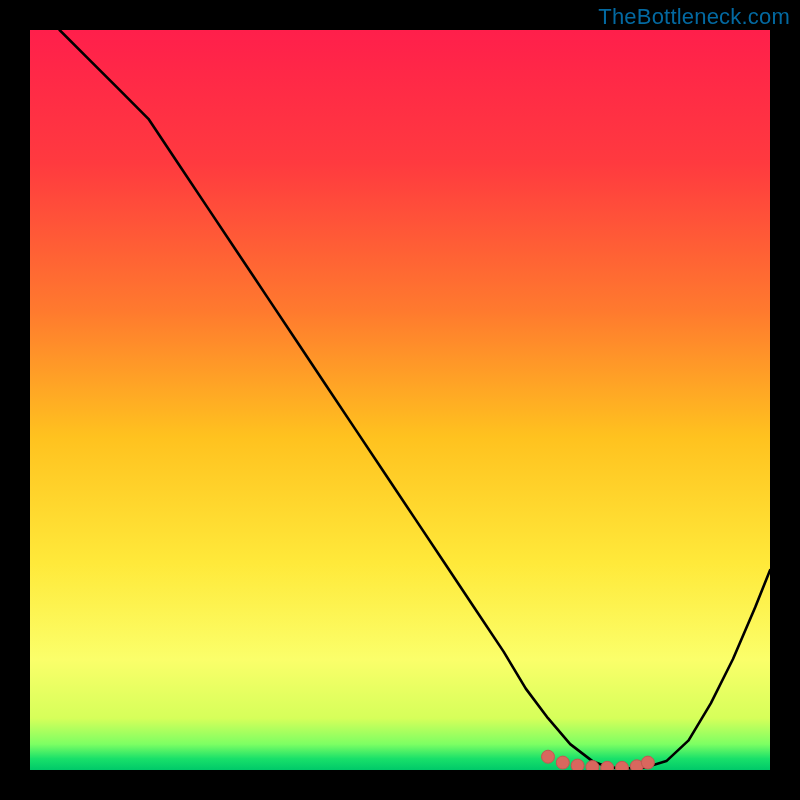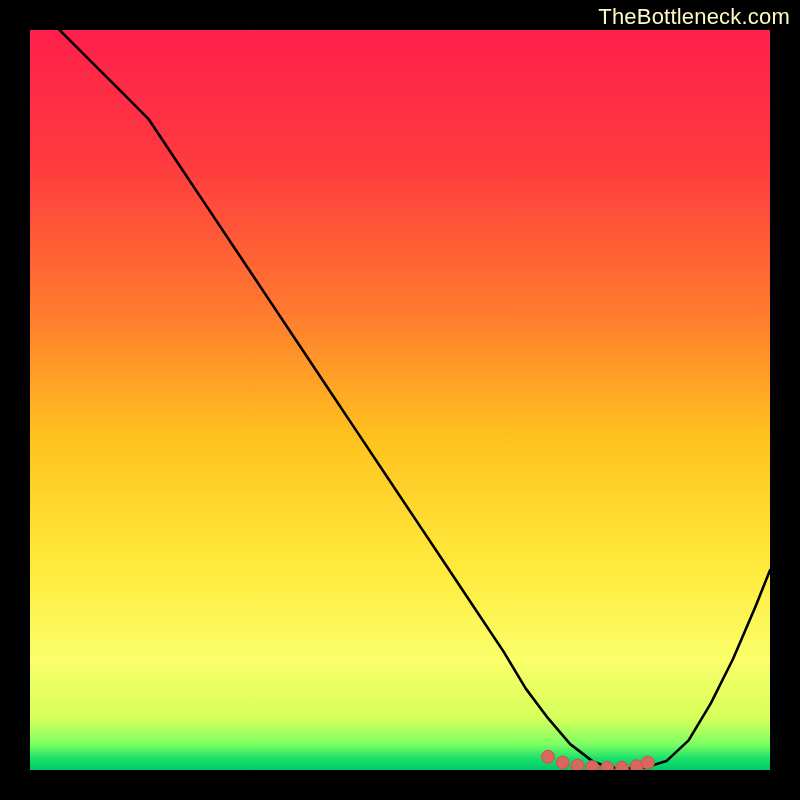--- a/index.html
+++ b/index.html
@@ -16,21 +16,21 @@
     top: 0;
     left: 0;
     width: 800px;
     height: 800px;
     background: #000;
   }
   .watermark {
     position: absolute;
     top: 4px;
     right: 10px;
-    color: #fef9c3;
+    color: #0369a1;
     font-size: 22px;
     font-weight: 500;
     letter-spacing: 0.2px;
     user-select: none;
   }
   .plot-area {
     position: absolute;
     left: 30px;
     top: 30px;
     width: 740px;

